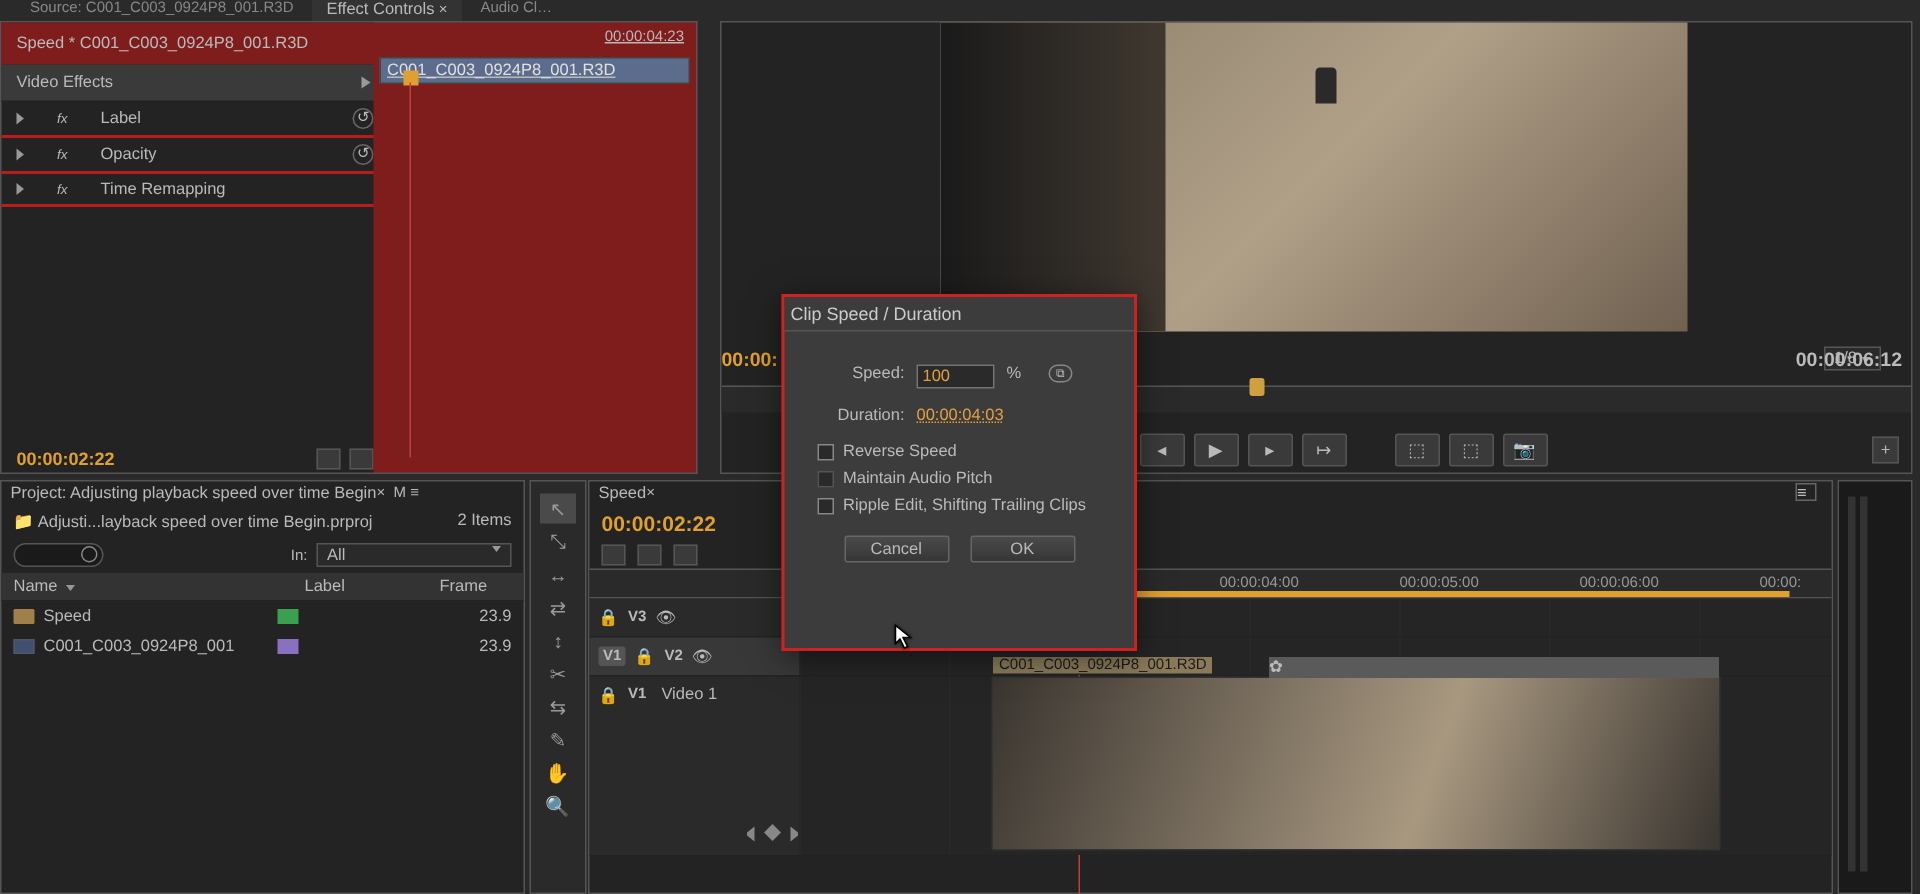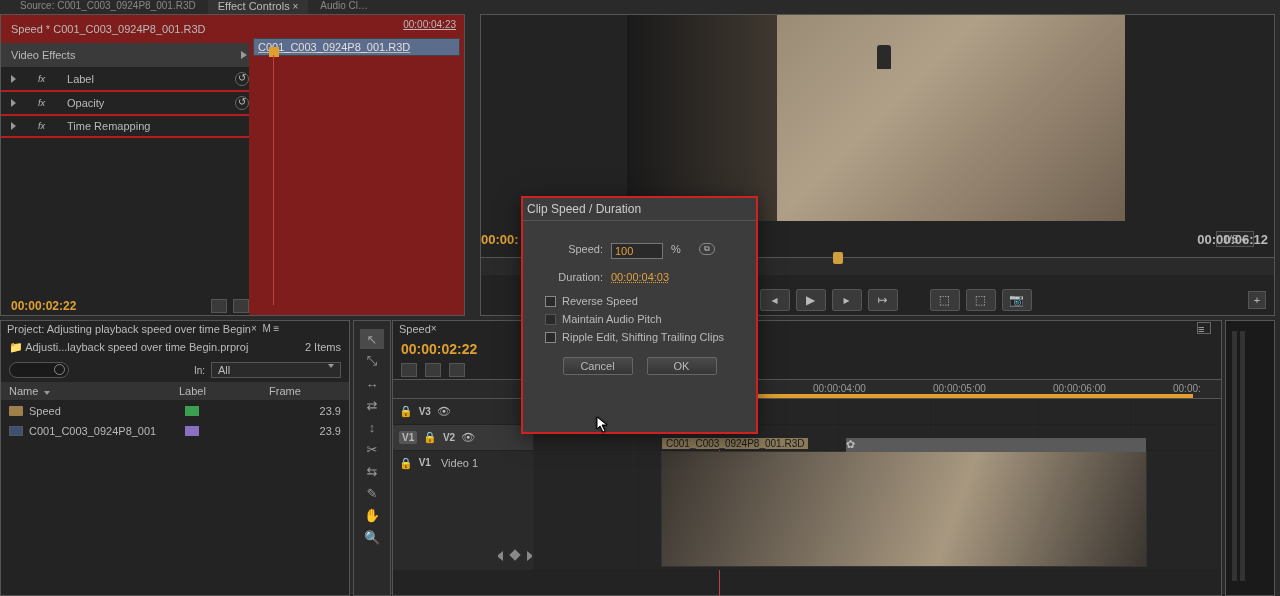--- a/index.html
+++ b/index.html
@@ -206,21 +206,21 @@
     <div class="searchbox">
         <span class="mag-icon"></span>
       </div>
     <span class="in-label">In:</span>
     <div class="dropdown">
         <span>All</span>
         <span class="tri-down"></span>
       </div>
   </div>
   <div class="proj-header">
-    <span style="width:170px"><span>Name</span> <span class="tri-down"></span></span>
+    <span style="width:194px"><span>Name</span> <span class="tri-down"></span></span>
     <span style="width:90px">Label</span>
     <span>Frame</span>
   </div>
   <div class="proj-row">
     <span class="bin-icon"></span>
     <span style="width:150px">Speed</span>
     <span class="label-swatch" style="background:#3aa050"></span>
     <span style="margin-left:auto">23.9</span>
   </div>
   <div class="proj-row">

